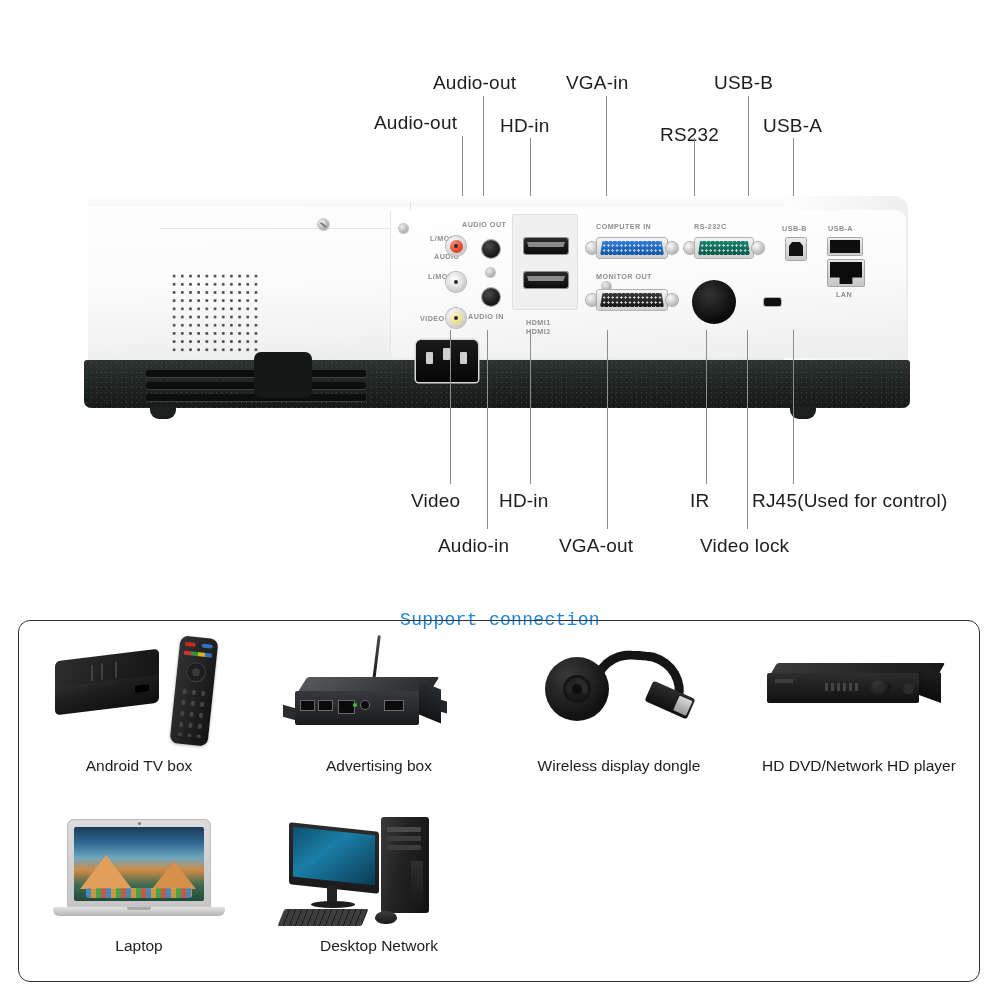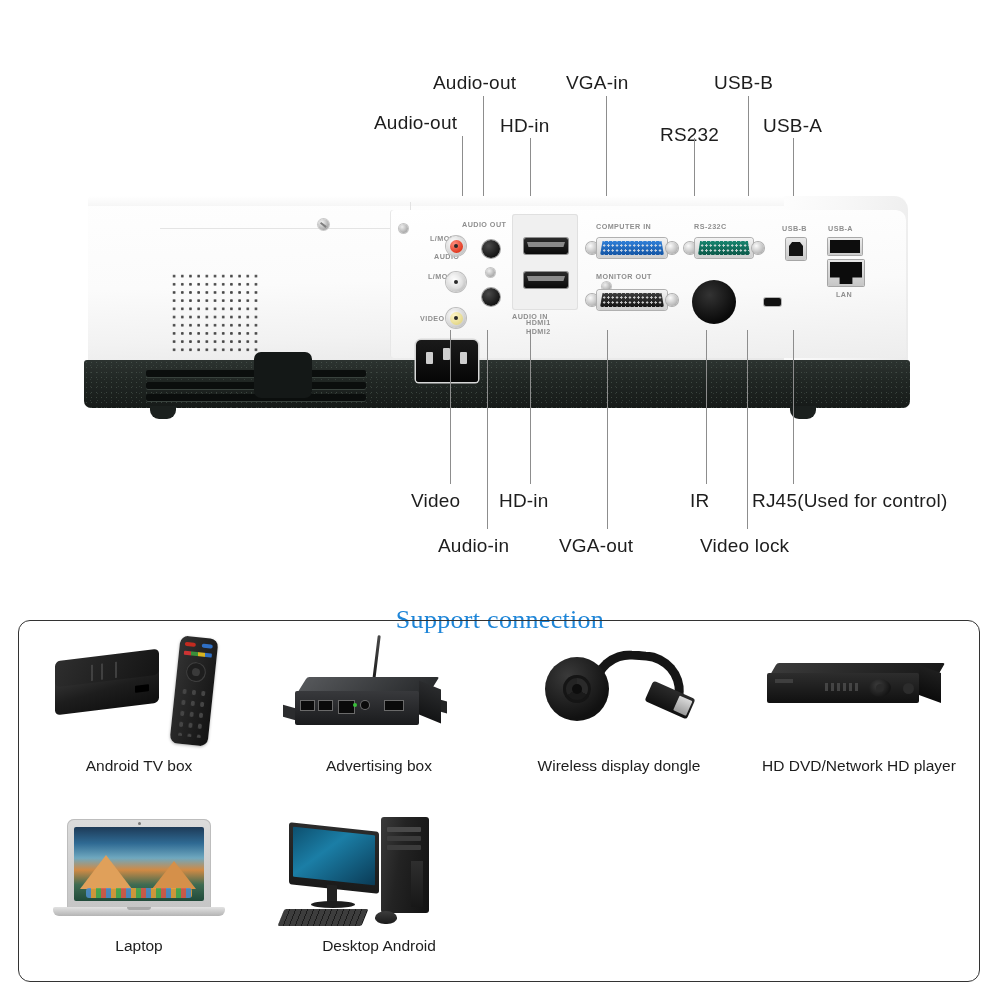--- a/index.html
+++ b/index.html
@@ -185,21 +185,21 @@
   }
 
   
   #support-head{
     position:absolute;left:0;top:600px;width:1000px;height:40px;
     display:flex;align-items:center;justify-content:center;gap:14px;
   }
   #support-head .rule{height:1px;background:#3a3a3a;}
   #support-head .rule.l{width:48px;} #support-head .rule.r{width:48px;}
   #support-title{
-    font-size:26px;color:#1f86d8;font-family:Liberation Serif, serif;
+    font-size:18px;color:#1f86d8;font-family:Liberation Mono, monospace;
     white-space:nowrap;letter-spacing:.3px;
   }
   #panel{
     position:absolute;left:18px;top:620px;width:962px;height:362px;
     border:1.4px solid #333;border-radius:12px;box-sizing:border-box;
   }
   #grid{
     position:absolute;inset:0;display:grid;
     grid-template-columns:repeat(4,1fr);grid-template-rows:repeat(2,1fr);
   }
@@ -416,21 +416,21 @@
       <div class="rca rca-white" style="left:56px;top:62px;">
           <i></i>
         </div>
       <div class="rca rca-yellow" style="left:56px;top:98px;">
           <i></i>
         </div>
 
       <div class="io-label" style="left:72px;top:10px;">AUDIO OUT</div>
       <div class="jack" style="left:92px;top:30px;"></div>
       <div class="jack" style="left:92px;top:78px;"></div>
-      <div class="io-label" style="left:78px;top:102px;margin-left:44px;">AUDIO IN</div>
+      <div class="io-label" style="left:78px;top:102px;">AUDIO IN</div>
       <div class="sm-screw" style="left:96px;top:58px;"></div>
 
       <div class="recess" style="left:122px;top:4px;width:66px;height:96px;"></div>
       <div class="hdmi" style="left:134px;top:28px;"></div>
       <div class="hdmi" style="left:134px;top:62px;"></div>
       <div class="io-label" style="left:136px;top:108px;">HDMI1</div>
       <div class="io-label" style="left:136px;top:117px;">HDMI2</div>
 
       <div class="io-label" style="left:206px;top:12px;">COMPUTER IN</div>
       <div class="dsub" style="left:196px;top:28px;width:92px;">
@@ -612,20 +612,20 @@
         <div class="art">
           <div class="pc-tower"></div>
           <div class="pc-mon">
               <div class="pc-scr"></div>
             </div>
           <div class="pc-neck"></div>
             <div class="pc-foot"></div>
           <div class="pc-kb"></div>
           <div class="pc-mouse"></div>
         </div>
-        <div class="cap">Desktop Android</div>
+        <div class="cap">Desktop Network</div>
       </div>
 
 
     </div>
   </div>
 
 </div>
 
 </body></html>

